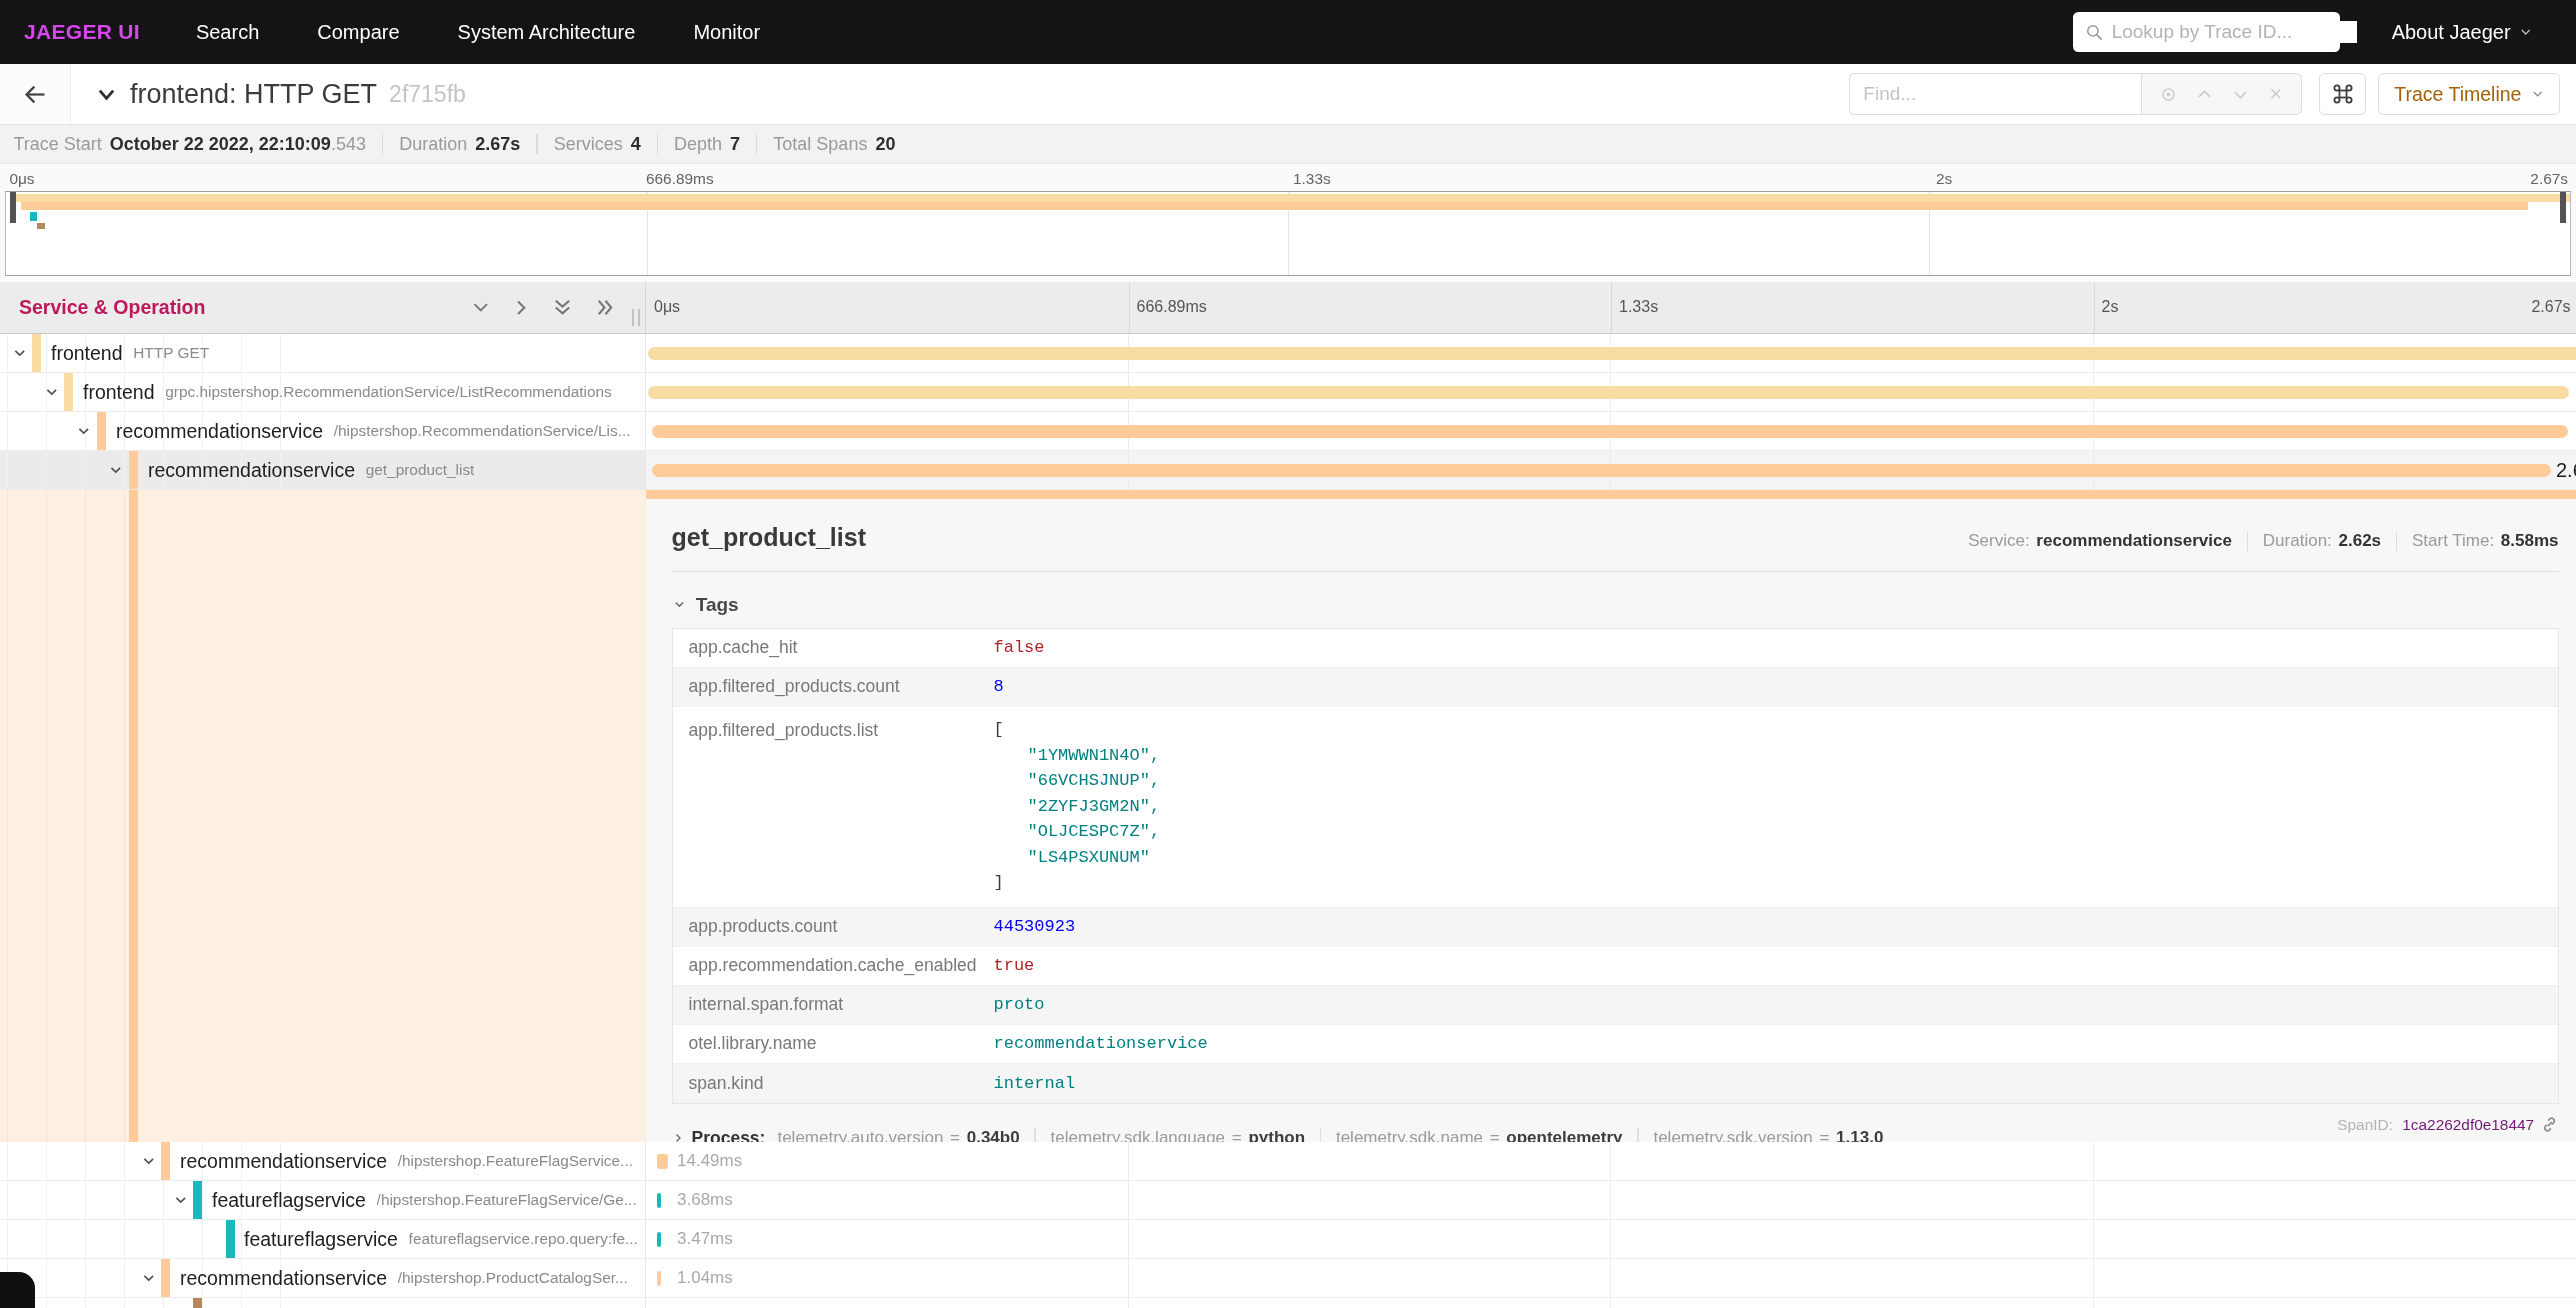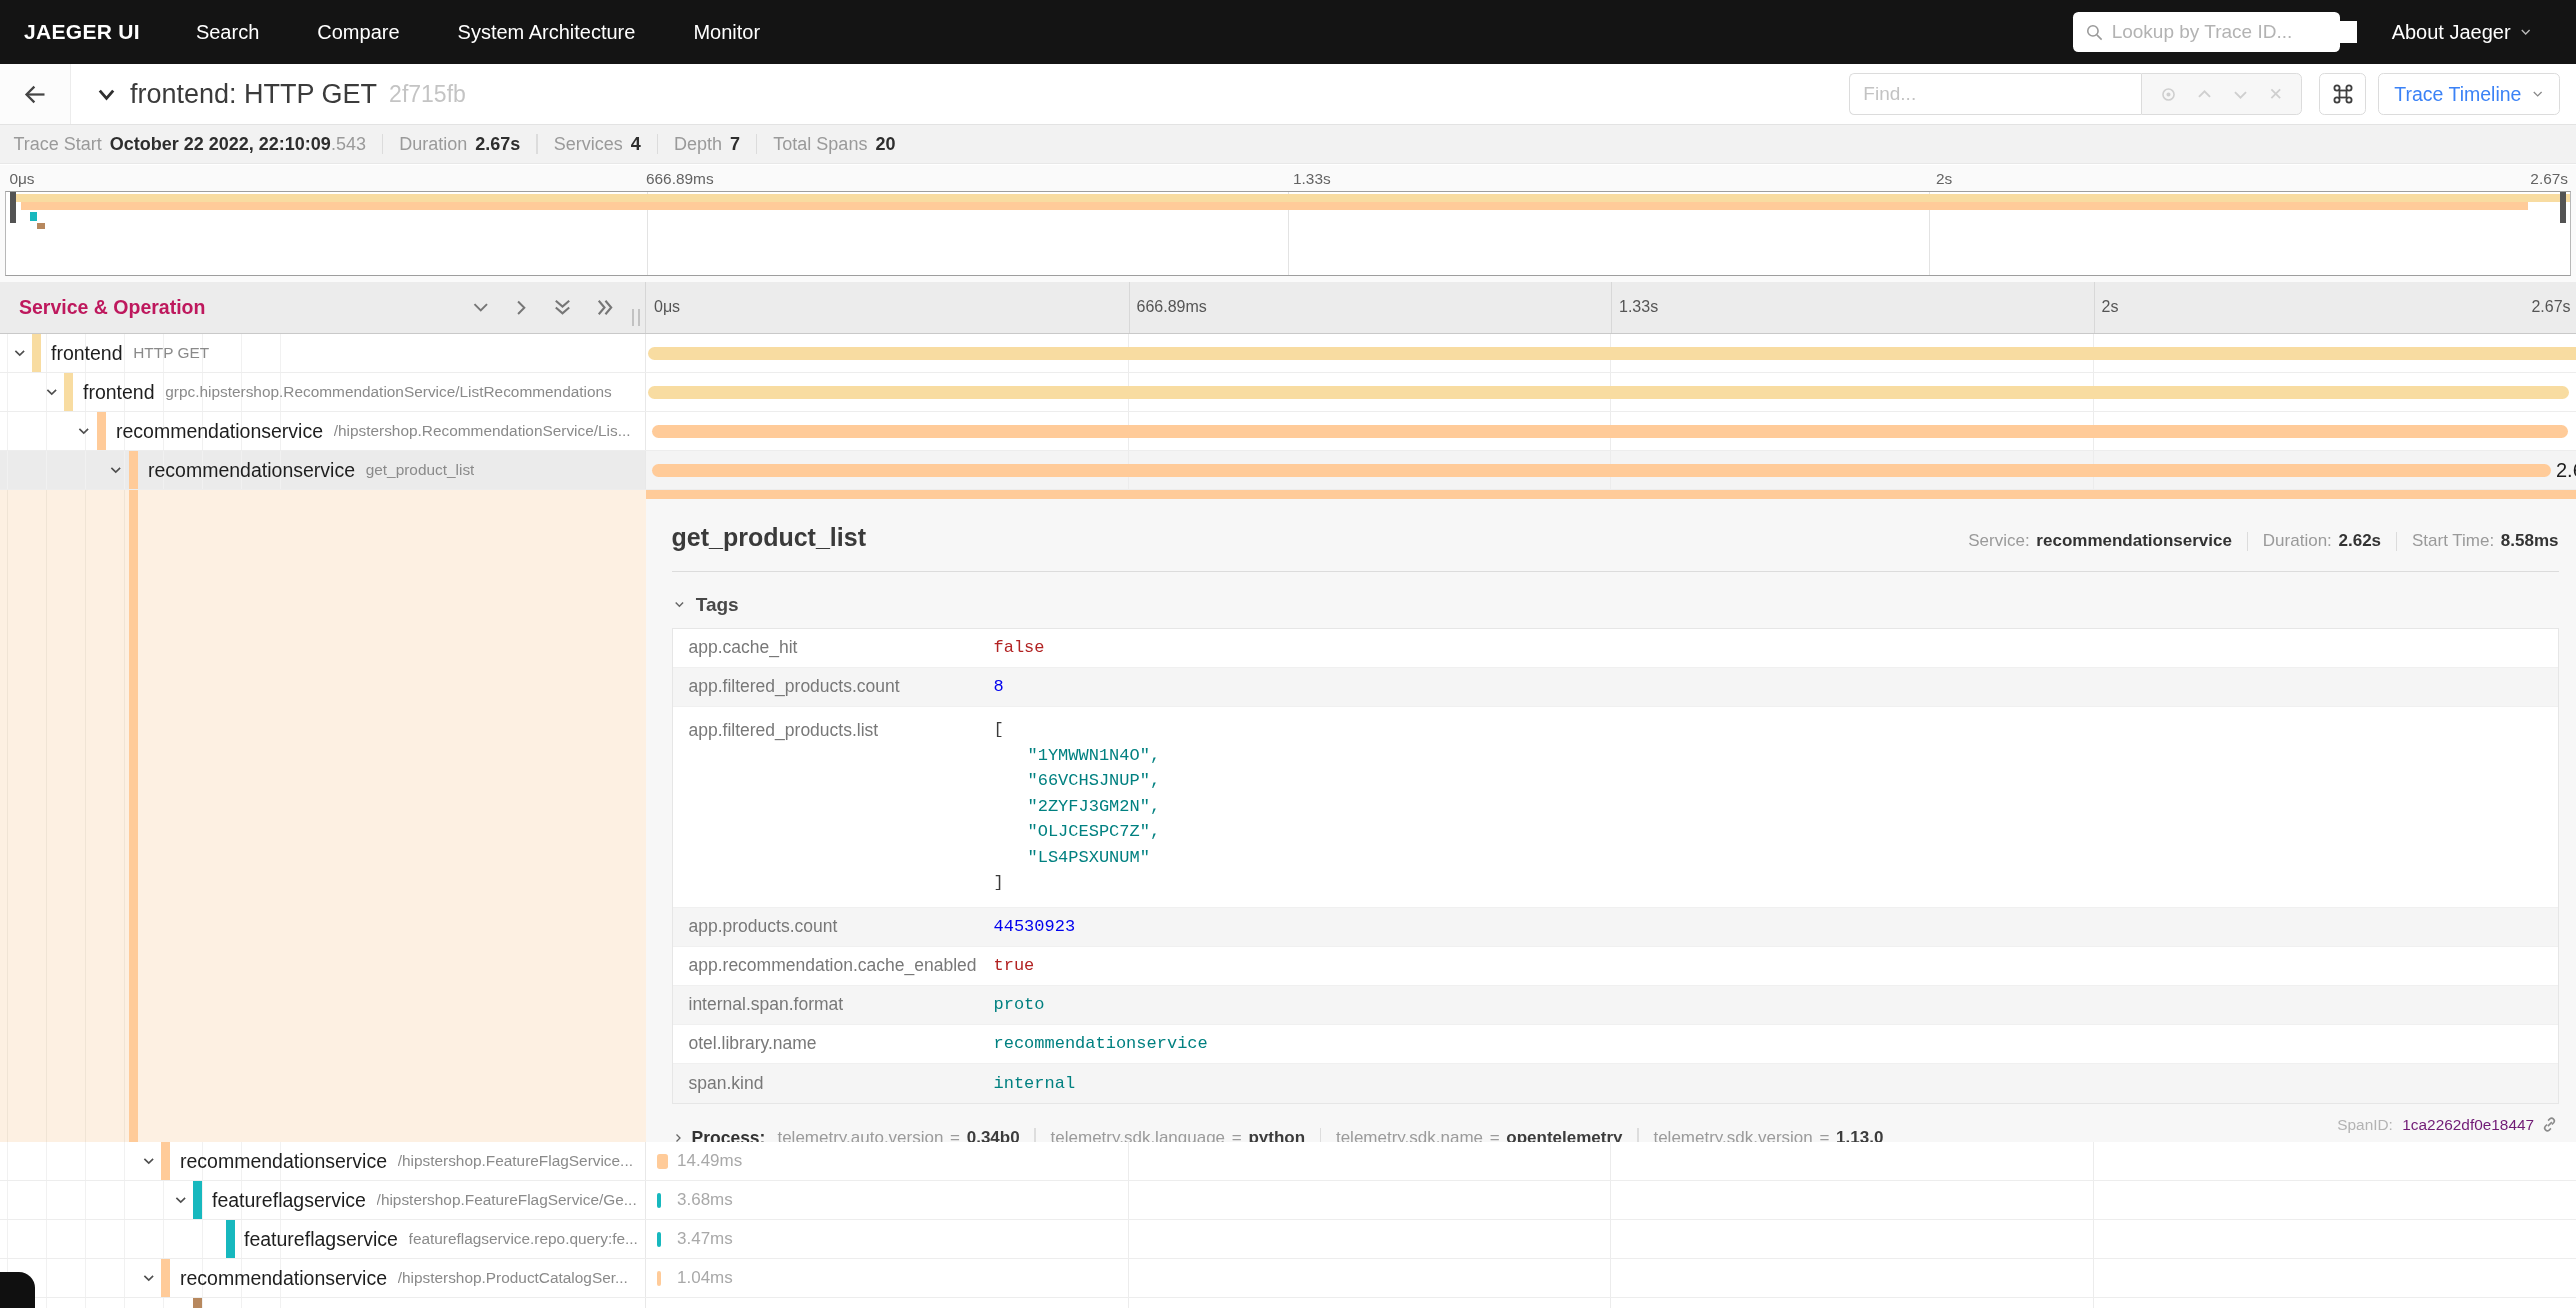--- a/index.html
+++ b/index.html
@@ -3,21 +3,21 @@
 <meta charset="utf-8">
 <style>
   * { margin:0; padding:0; box-sizing:border-box; }
   html,body { width:2576px; height:1308px; overflow:hidden; background:#fff;
     font-family:"Liberation Sans", sans-serif; }
   svg { display:block; }
 
   
   .nav { position:absolute; top:0; left:0; right:0; height:64px; background:#141414;
     display:flex; align-items:center; padding:0 24px; }
-  .brand { color:#ffffff; font-size:21px; font-weight:700; letter-spacing:0.3px; }
+  .brand { color:#d946ef; font-size:21px; font-weight:700; letter-spacing:0.3px; }
   .nav-items { display:flex; gap:58px; margin-left:56px; }
   .nav-item { color:#fff; font-size:20px; cursor:pointer; }
   .nav-right { margin-left:auto; display:flex; align-items:center; }
   .nav-search { width:267px; height:40px; background:#fff; border-radius:5.4px;
     display:flex; align-items:center; padding:0 12px; gap:8px; }
   .nav-search input { border:0; outline:none; flex:1; font-size:19px; color:#444;
     font-family:"Liberation Sans",sans-serif; }
   .nav-search input::placeholder { color:#b3b3b3; }
   .about { margin-left:52px; margin-right:20px; color:#fff; font-size:20px;
     display:flex; align-items:center; gap:8px; }
@@ -34,21 +34,21 @@
   .find { width:292px; height:42px; border:1.3px solid #dcdcdc; border-right:0;
     border-radius:5.4px 0 0 5.4px; padding:0 13.4px; font-size:19px; color:#444; outline:none;
     font-family:"Liberation Sans",sans-serif; }
   .find::placeholder { color:#c3c3c3; }
   .find-group { width:161px; height:42px; background:#f7f7f7; border:1.3px solid #dcdcdc;
     border-radius:0 5.4px 5.4px 0; display:flex; align-items:center; justify-content:space-evenly;
     color:#cfcfcf; }
   .btn { border:1.3px solid #dcdcdc; border-radius:5.4px; height:42px; display:flex;
     align-items:center; justify-content:center; color:#444; background:#fff; cursor:pointer; }
   .cmd { width:47px; margin-left:17.5px; }
-  .viewsel { margin-left:12px; padding:0 14.8px; gap:9.4px; font-size:19.5px; color:#3b82f6; }
+  .viewsel { margin-left:12px; padding:0 14.8px; gap:9.4px; font-size:19.5px; color:#a16207; }
 
   
   .summary { position:absolute; top:124px; left:0; right:0; height:40px; background:#f2f2f2;
     border-top:0.7px solid #e3e3e3; border-bottom:0.7px solid #e8e8e8;
     display:flex; align-items:center; padding:0 13.4px; font-size:18px; }
   .summary .lbl { color:#9a9a9a; margin-right:8px; }
   .summary .val { color:#2e2e2e; font-weight:700; }
   .summary .muted { color:#9a9a9a; font-weight:400; }
   .ssep { width:1.3px; height:20px; background:#dcdcdc; margin:0 16px; }
 

